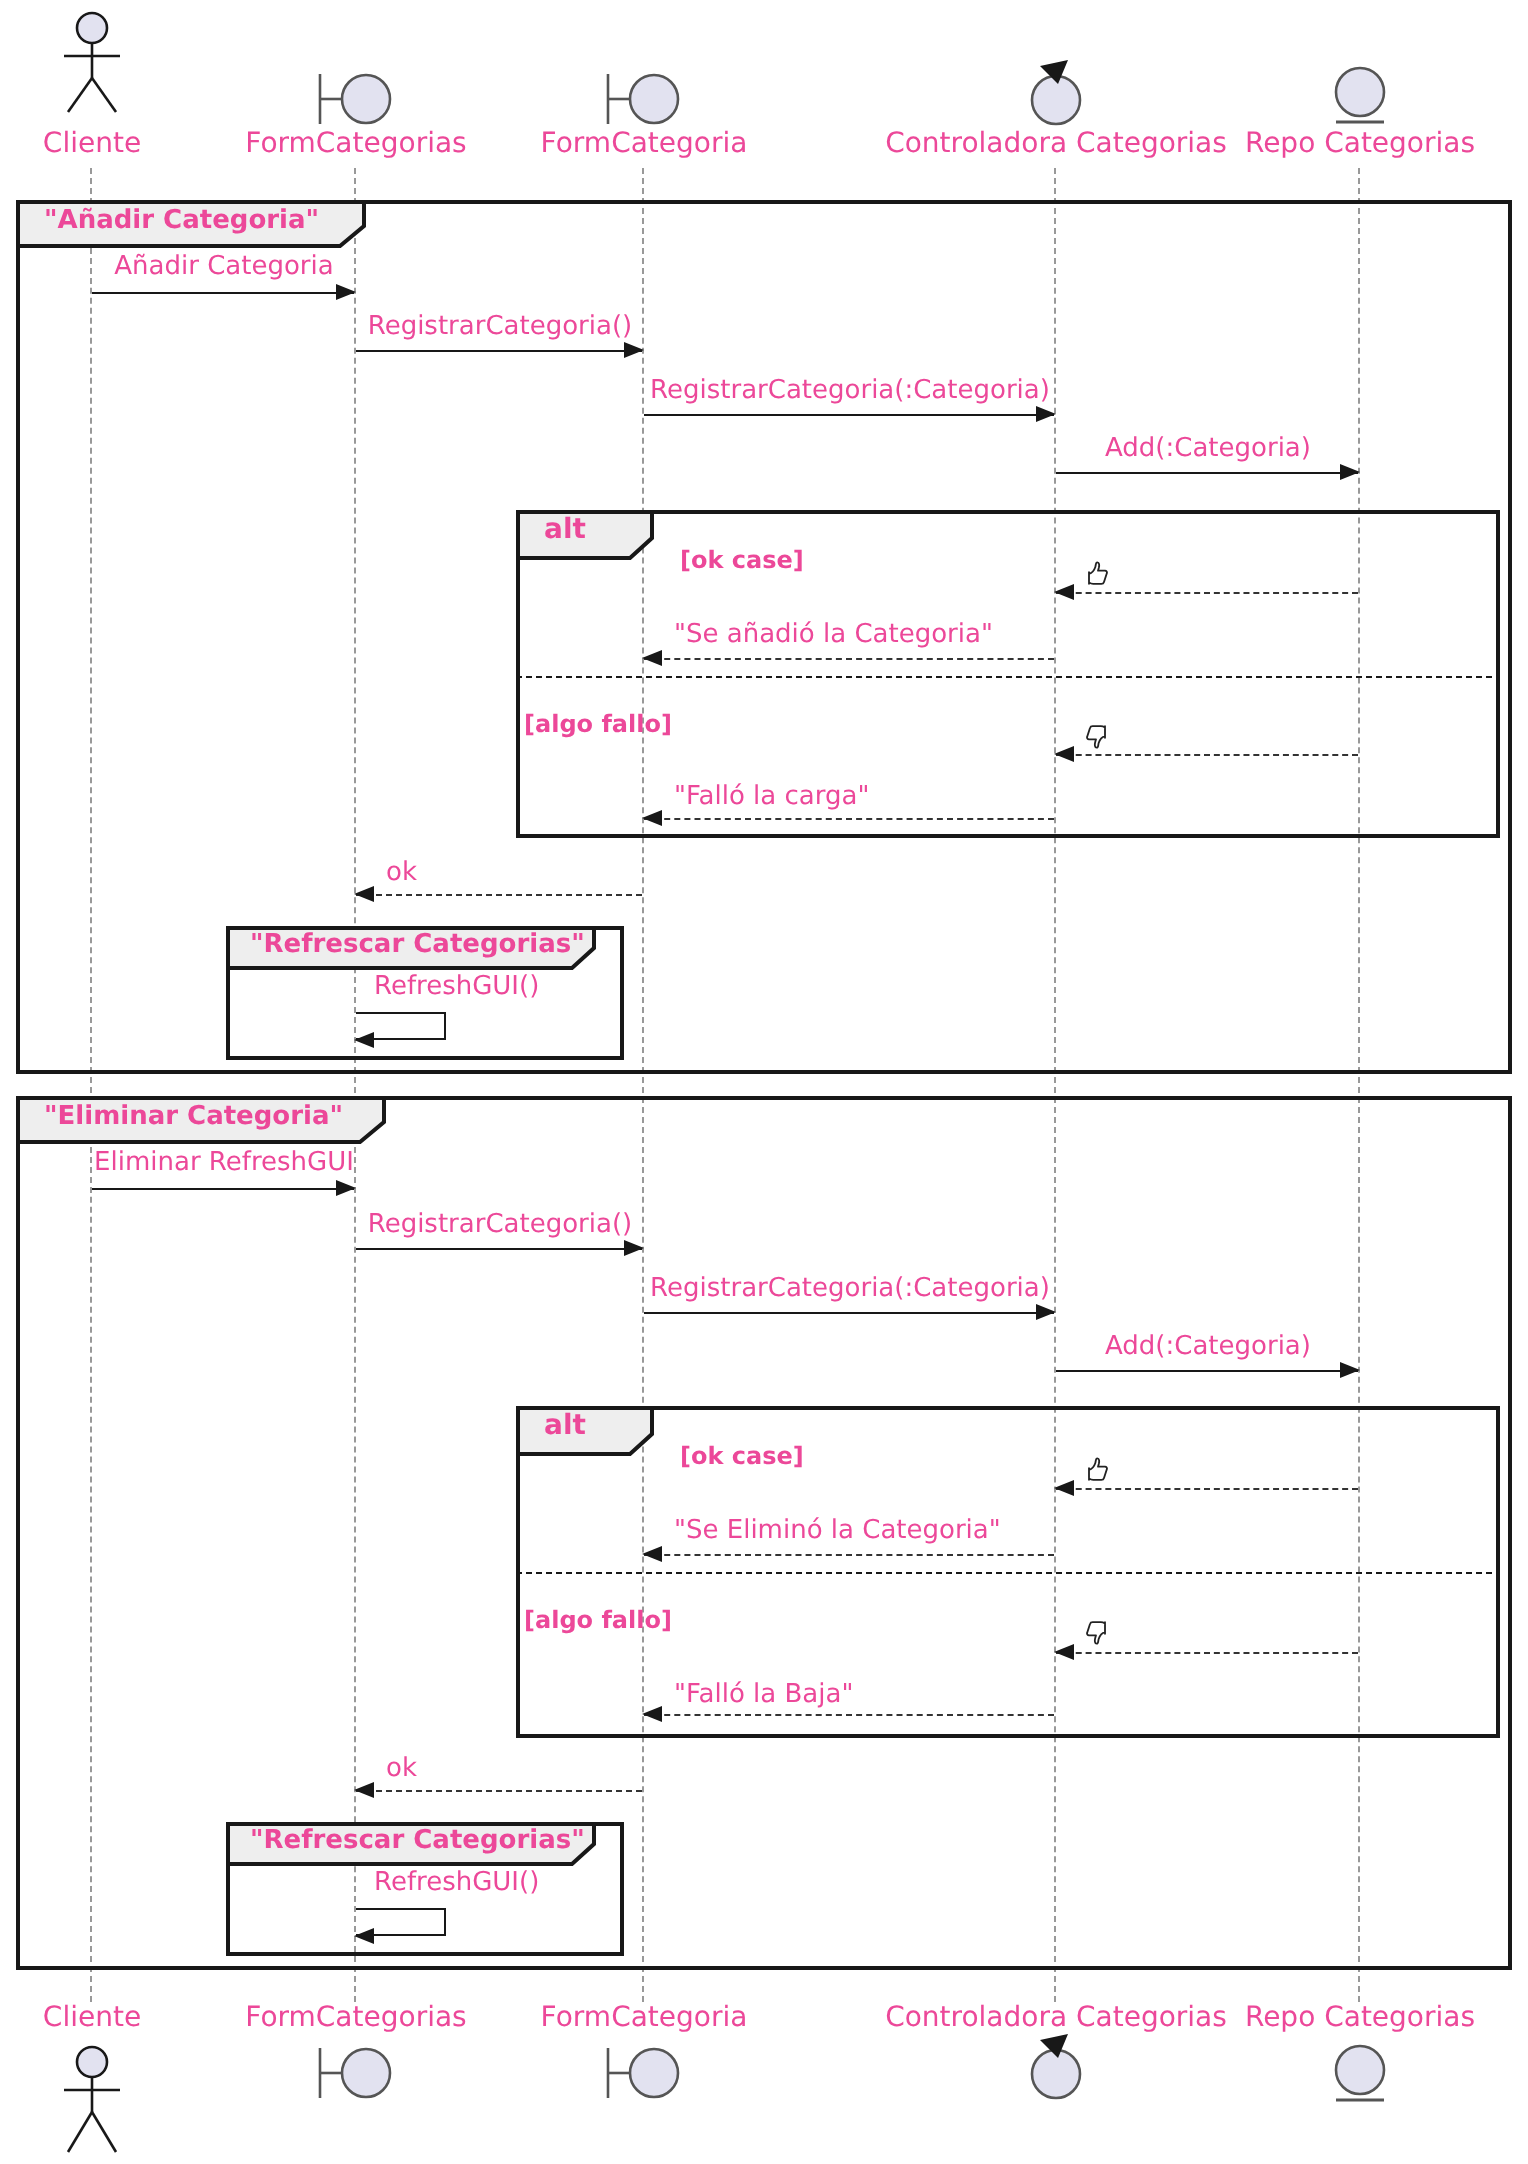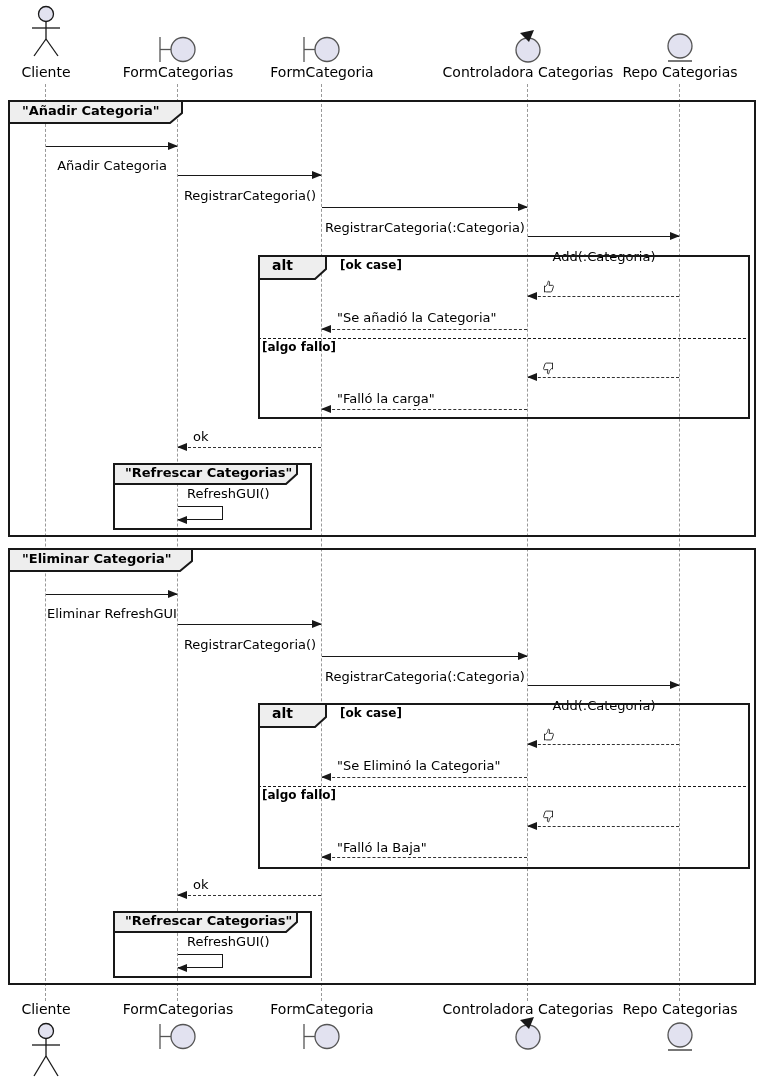--- a/index.html
+++ b/index.html
@@ -1,24 +1,24 @@
 <!DOCTYPE html>
 <html><head>
 <meta charset="utf-8">
 <style>
   html,body{margin:0;padding:0;background:#fff;}
   .stage{position:relative;width:764px;height:1082px;background:#ffffff;
-         font-family:"DejaVu Sans",sans-serif;color:#000000;overflow:hidden;}
+         font-family:"DejaVu Sans",sans-serif;color:#ec4899;overflow:hidden;}
   .ll{position:absolute;top:84px;height:917px;width:0;border-left:1px dashed #999;}
   .plabel{position:absolute;text-align:center;font-size:14px;white-space:nowrap;}
   .frag{position:absolute;border:2px solid #181818;}
   .psvg{position:absolute;}
   .ptxt{position:absolute;font-weight:bold;font-size:13px;white-space:nowrap;}
-  .guard{position:absolute;font-weight:bold;font-size:12px;white-space:nowrap;}
-  .mlabel{position:absolute;font-size:13px;text-align:center;white-space:nowrap;margin-top:32px;}
+  .guard{position:absolute;font-weight:bold;font-size:12px;white-space:nowrap;margin-top:15px;}
+  .mlabel{position:absolute;font-size:13px;text-align:center;white-space:nowrap;}
   .ml{position:absolute;font-size:13px;white-space:nowrap;}
   .arr{position:absolute;height:0;border-top:1px solid #181818;}
   .dash{border-top:1px dashed #333;}
   .hr{position:absolute;right:-1px;top:-5px;width:0;height:0;
       border:4.5px solid transparent;border-left:10px solid #181818;border-right:0;}
   .hl{position:absolute;left:-1px;top:-5px;width:0;height:0;
       border:4.5px solid transparent;border-right:10px solid #181818;border-left:0;}
   .selfarr{position:absolute;border:1px solid #181818;border-left:0;}
   .divline{position:absolute;height:0;border-top:1px dashed #181818;}
   .thumb{position:absolute;width:15px;height:15px;}

